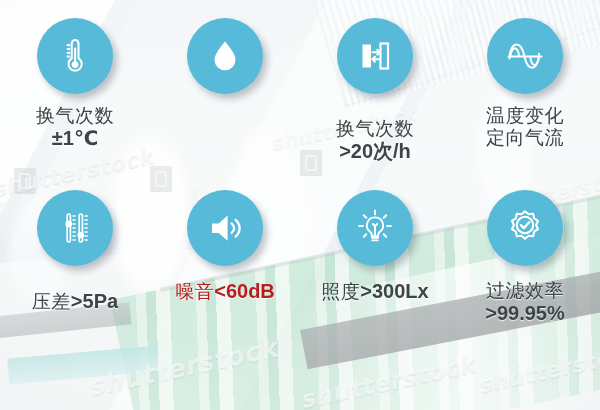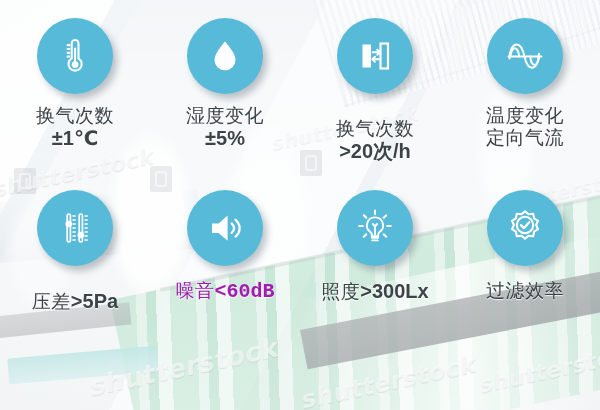--- a/index.html
+++ b/index.html
@@ -208,24 +208,20 @@
     </div>
 
     <div class="cell">
       <div class="badge" style="background: rgb(86, 186, 216);">
         <span>
           <svg width="44" height="44" viewBox="0 0 44 44">
             <path d="M22 7.5c0 0 10.5 11.6 10.5 18.3A10.5 10.5 0 0 1 22 36.3 10.5 10.5 0 0 1 11.5 25.8C11.5 19.1 22 7.5 22 7.5Z" fill="#fff"></path>
           </svg>
         </span>
       </div>
-      <div class="caption" style="color: rgb(61, 68, 72);">
-        <div class="l1">湿度变化</div>
-        <div class="l2">±5%</div>
-      </div>
     </div>
 
     <div class="cell">
       <div class="badge" style="background: rgb(86, 186, 216);">
         <span>
           <svg width="44" height="44" viewBox="0 0 44 44">
             <rect x="9.5" y="10.5" width="8.5" height="23" fill="#fff"></rect>
             <rect x="27.5" y="9.5" width="7.5" height="25" fill="none" stroke="#fff" stroke-width="2.2"></rect>
             <path d="M19.5 18.2h7.2M24.2 15.7l2.8 2.5-2.8 2.5" fill="none" stroke="#fff" stroke-width="1.9" stroke-linecap="round" stroke-linejoin="round"></path>
             <path d="M26.7 25.2h-7.2M22 22.7l-2.8 2.5 2.8 2.5" fill="none" stroke="#fff" stroke-width="1.9" stroke-linecap="round" stroke-linejoin="round"></path>
@@ -280,21 +276,21 @@
         <span>
           <svg width="44" height="44" viewBox="0 0 44 44">
             <path d="M9 17.4h6.6L24.6 9.6v25.2l-9-7.8H9Z" fill="#fff"></path>
             <g fill="none" stroke="#fff" stroke-width="2.3" stroke-linecap="round">
               <path d="M28.6 17.4c1.6 1.4 2.5 3.2 2.5 4.8s-.9 3.4-2.5 4.8"></path>
               <path d="M32.6 13.8c2.6 2.3 4 5.2 4 8.4s-1.4 6.1-4 8.4"></path>
             </g>
           </svg>
         </span>
       </div>
-      <div class="caption inline" style="color: #a21caf; font-family: Liberation Mono, monospace;">
+      <div class="caption inline" style="color: #b91c1c;">
         <span class="l1">噪音</span><span class="l2">&lt;60dB</span>
       </div>
     </div>
 
     <div class="cell row2">
       <div class="badge" style="background: rgb(86, 186, 216);">
         <span>
           <svg width="46" height="46" viewBox="0 0 46 46" fill="none" stroke="#fff" stroke-width="1.9" stroke-linecap="round" stroke-linejoin="round">
             <path d="M23 12.4a8 8 0 0 0-4.6 14.6c.9.7 1.4 1.7 1.4 2.8v1.3h6.4v-1.3c0-1.1.5-2.1 1.4-2.8A8 8 0 0 0 23 12.4Z"></path>
             <path d="M19.8 32.8h6.4M20.3 35.4h5.4"></path>
@@ -321,17 +317,18 @@
         <span>
           <svg width="46" height="46" viewBox="0 0 46 46" fill="none" stroke="#fff" stroke-width="2.1" stroke-linecap="round" stroke-linejoin="round">
             <path d="M23 6.4l3.6 2.9 4.6-.5.9 4.5 3.9 2.5-1.9 4.2 1.9 4.2-3.9 2.5-.9 4.5-4.6-.5L23 33.6l-3.6-2.9-4.6.5-.9-4.5-3.9-2.5 1.9-4.2-1.9-4.2 3.9-2.5.9-4.5 4.6.5Z"></path>
             <circle cx="23" cy="20" r="8.2"></circle>
             <path d="M18.9 20.2l2.9 2.9 5.4-5.8" stroke-width="2.4"></path>
           </svg>
         </span>
       </div>
       <div class="caption" style="color: rgb(61, 68, 72);">
         <div class="l1">过滤效率</div>
+        <div class="l2">&gt;99.95%</div>
       </div>
     </div>
 
   </div>
 </div>
 
 </body></html>

